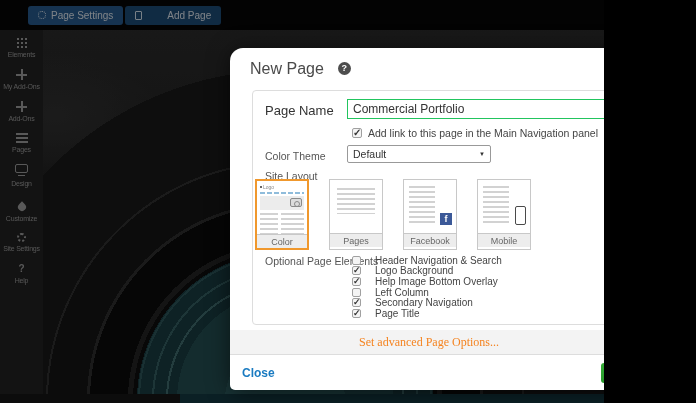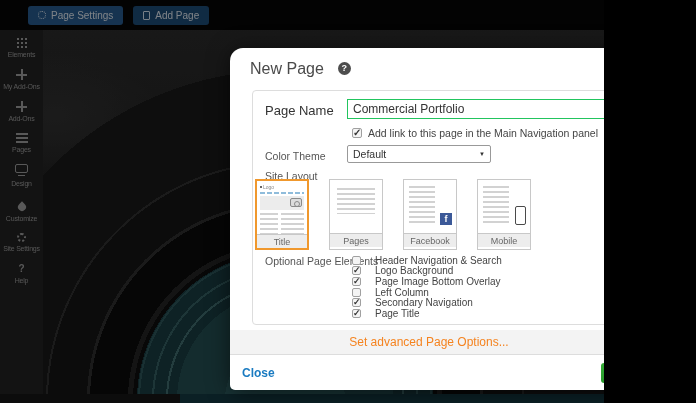--- a/index.html
+++ b/index.html
@@ -15,21 +15,21 @@
       radial-gradient(circle at 285px 400px, #2b5a5e 0 60px, #234c50 60px 108px, #193b40 108px 148px, #0f0f0f 148px 152px, #232323 152px 157px, #0c0c0c 157px 195px, #2e2e2e 195px 198px, #151515 198px 237px, #303030 237px 239px, #191919 239px 330px, rgba(0,0,0,0) 330px),
       radial-gradient(ellipse 150px 90px at 55px 115px, #303030 0%, rgba(40,40,40,0) 70%),
       radial-gradient(ellipse 220px 130px at 30px 260px, #232323 0%, rgba(30,30,30,0) 70%),
       linear-gradient(180deg, #2c2c2c 0px, #272727 90px, #1e1e1e 220px, #151515 403px);
   }
 
   
   .topbar { position:absolute; left:0; top:0; width:696px; height:30px; background:#060606; display:flex; align-items:center; }
   .tb-btn { height:19px; display:flex; align-items:center; padding:0 10px; border-radius:3px; color:#d9e1e9; font-size:10px; cursor:pointer; }
   .tb-btn.ps { margin-left:28px; background:#26588a; }
-  .tb-btn.ap { margin-left:10px; background:#1d4a74; }
+  .tb-btn.ap { margin-left:2px; background:#1d4a74;gap:20px; }
   .gear-sm { width:8px; height:8px; border:1.5px dotted #dfe7ee; border-radius:50%; display:inline-block; margin-right:5px; }
   .page-ico { width:7px; height:9px; border:1px solid #cfdce8; border-radius:1px; display:inline-block; margin-right:5px; }
 
   
   .sidebar { position:absolute; left:0; top:30px; width:43px; height:364px; background:#212121; padding-top:7px; }
   .sb-item { text-align:center; margin-bottom:11px; cursor:pointer; }
   .sb-item.gap { margin-top:16px; }
   .sb-label { display:block; font-size:7px; color:#979797; white-space:nowrap; letter-spacing:-.2px; }
   .sb-ico { display:block; margin:0 auto 3px; }
   .i-grid { width:11px; height:11px; background-image:radial-gradient(#9a9a9a 1.2px, rgba(0,0,0,0) 1.3px); background-size:4px 4px; }
@@ -92,21 +92,21 @@
   .t-sidecol { position:absolute; left:5px; top:6px; width:26px; height:38px; background:repeating-linear-gradient(180deg,#d2d2d2 0 2px, rgba(0,0,0,0) 2px 5px); }
   .t-fb { position:absolute; right:4px; bottom:8px; width:12px; height:12px; background:#3b5998; color:#fff; font-size:9px; font-weight:bold; text-align:center; line-height:12px; }
   .t-phone { position:absolute; right:4px; bottom:8px; width:11px; height:19px; border:1.5px solid #4a4a4a; border-radius:2px; background:#fff; }
 
   .optlist { position:absolute; left:99px; top:164px; }
   .opt-row { display:flex; align-items:center; gap:14px; height:10.6px; }
   .opt-row .cb { width:9px; height:9px; }
   .opt-row .cb.checked::after { font-size:9px; }
   .opt-row .clab { font-size:10px; color:#444; white-space:nowrap; }
 
-  .grayband { position:absolute; left:0; top:245px; width:398px; height:24px; background:#f3f3f3; text-align:center; }
+  .grayband { position:absolute; left:0; top:245px; width:398px; height:24px; background:#f3f3f3; text-align:center;font-family:Liberation Serif, serif; }
   .adv-link { font-size:12px; color:#f5831f; line-height:24px; cursor:pointer; }
 
   .m-scroll { position:absolute; left:398px; top:37px; width:9px; height:269px; background:#f0f0f0; }
   .sc-arr { position:absolute; left:0; width:9px; height:8px; color:#777; font-size:5px; text-align:center; line-height:8px; cursor:pointer; }
   .sc-arr.up { top:0; } .sc-arr.dn { bottom:0; }
   .sc-thumb { position:absolute; left:1px; top:10px; width:7px; height:245px; background:#c4c4c4; border-radius:4px; cursor:pointer; }
 
   .m-footer { position:absolute; left:0; top:306px; width:420px; height:36px; border-top:1px solid #ddd; border-radius:0 0 5px 5px; background:#fff; display:flex; align-items:center; }
   .close-link { margin-left:12px; font-size:12px; font-weight:bold; color:#1a7bc1; cursor:pointer; }
   .add-btn { position:absolute; right:13px; top:8px; width:36px; height:20px; background:linear-gradient(#35ad37,#27982b); border-radius:3px; color:#fff; font-size:11px; text-align:center; line-height:20px; cursor:pointer; }
@@ -210,21 +210,21 @@
                 </div>
               <div class="t-nav"></div>
               <div class="t-banner">
                   <span class="t-cam"></span>
                 </div>
               <div class="t-cols">
                   <div class="t-col c1"></div>
                   <div class="t-col c2"></div>
                 </div>
             </div>
-            <div class="t-label">Title</div>
+            <div class="t-label">Color</div>
           </div>
 
           <div class="thumb">
             <div class="t-img">
               <div class="t-block"></div>
             </div>
             <div class="t-label">Pages</div>
           </div>
 
           <div class="thumb">
@@ -250,21 +250,21 @@
           <div class="opt-row">
             <span class="cb"></span>
             <span class="clab">Header Navigation &amp; Search</span>
           </div>
           <div class="opt-row">
             <span class="cb checked"></span>
             <span class="clab">Logo Background</span>
           </div>
           <div class="opt-row">
             <span class="cb checked"></span>
-            <span class="clab">Page Image Bottom Overlay</span>
+            <span class="clab">Help Image Bottom Overlay</span>
           </div>
           <div class="opt-row">
             <span class="cb"></span>
             <span class="clab">Left Column</span>
           </div>
           <div class="opt-row">
             <span class="cb checked"></span>
             <span class="clab">Secondary Navigation</span>
           </div>
           <div class="opt-row">

